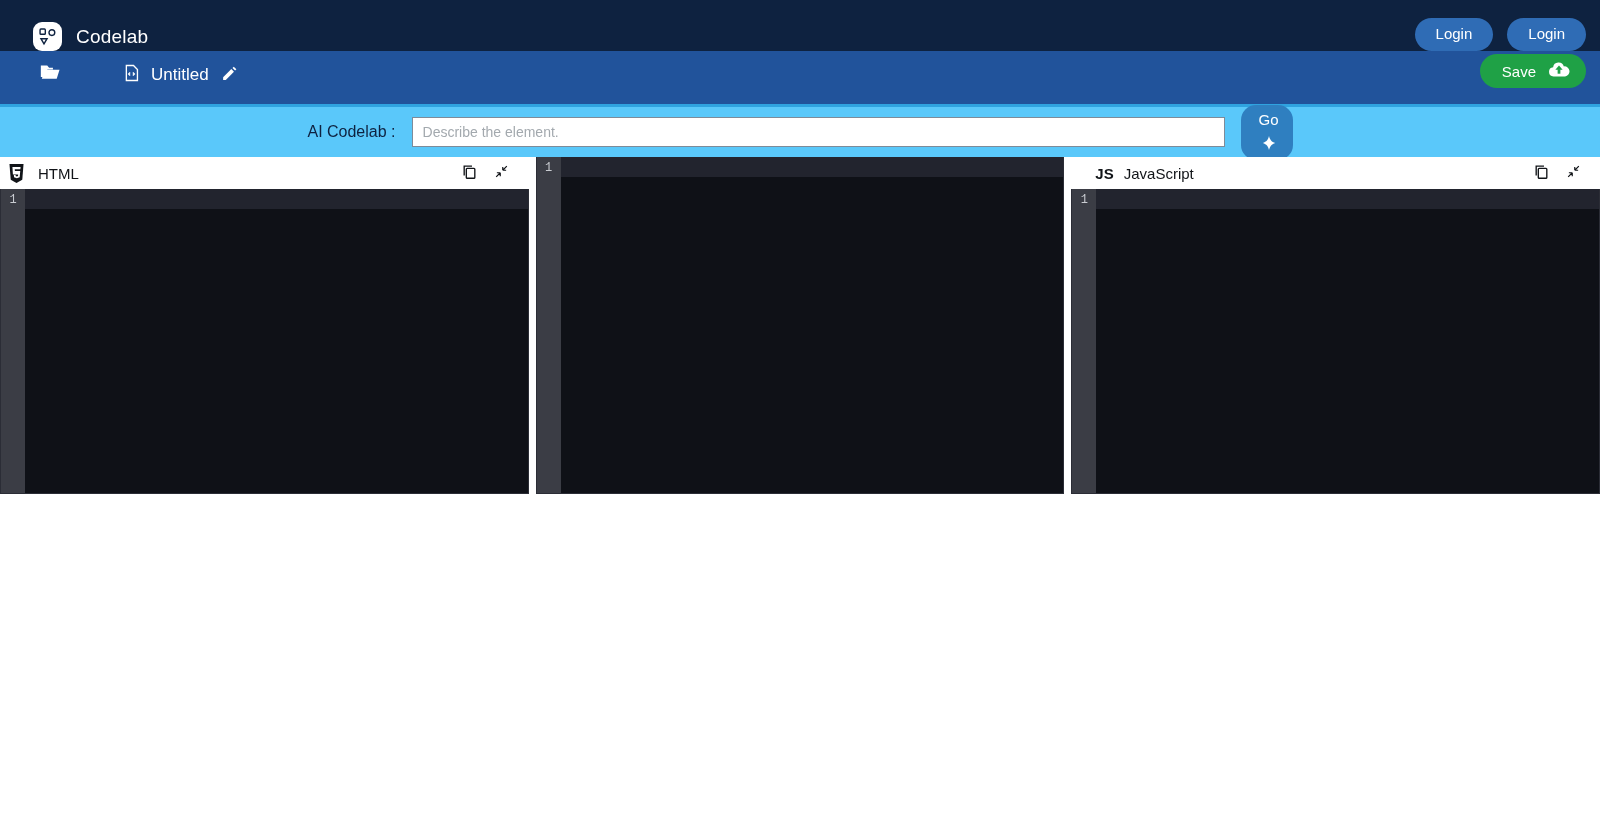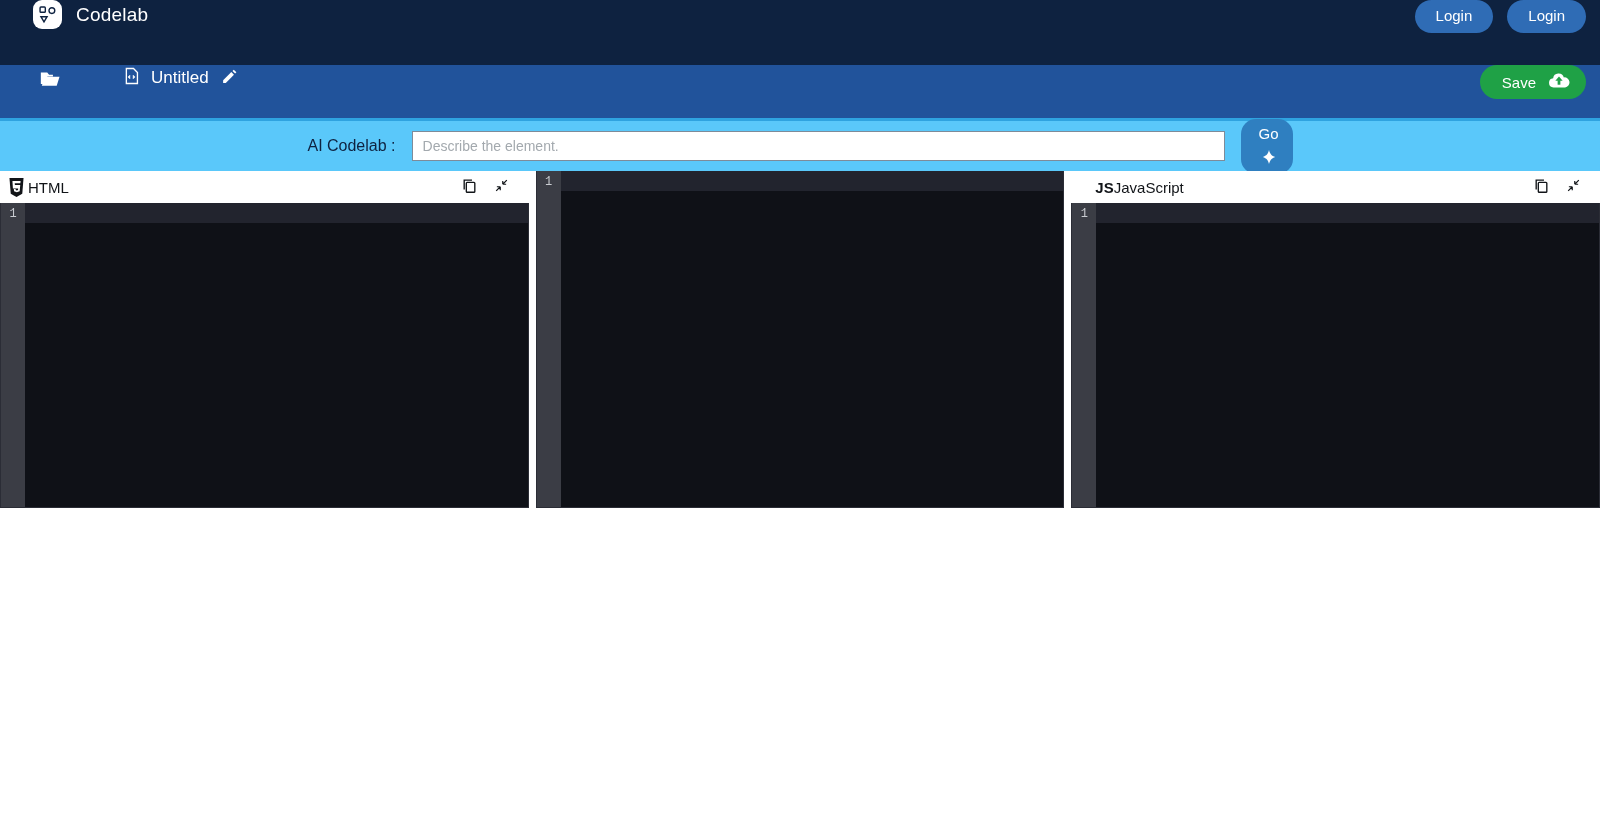--- a/index.html
+++ b/index.html
@@ -6,24 +6,24 @@
   html, body {
     width: 1600px;
     height: 834px;
     background: #ffffff;
     font-family: "Liberation Sans", sans-serif;
     overflow: hidden;
   }
 
   
   .navbar {
-    height: 65px;
+    height: 51px;
     background: #0e2240;
     display: flex;
-    align-items: flex-start;
+    align-items: flex-end;
     padding: 0 14px 0 33px;
   }
   .brand { display: flex; align-items: center; gap: 14px; }
   .brand-logo {
     width: 29px; height: 29px;
     background: #ffffff;
     border-radius: 9px;
     display: flex; align-items: center; justify-content: center;
   }
   .brand-name {
@@ -43,22 +43,22 @@
     padding: 7px 21px;
     cursor: pointer;
     line-height: 1.25;
   }
 
   
   .toolbar {
     height: 53px;
     background: #21539b;
     display: flex;
-    align-items: flex-start;
-    padding: 0 14px 0 33px;
+    align-items: flex-end;
+    padding: 0 14px 16px 33px;
   }
   .folder-btn {
     display: flex; align-items: center; justify-content: center;
     width: 34px; height: 30px;
     cursor: pointer;
     background: none; border: none;
   }
   .file-chip {
     display: flex; align-items: center; gap: 10px;
     margin-left: 55px;
@@ -136,20 +136,21 @@
     height: 32px;
     background: #ffffff;
     display: flex;
     align-items: center;
     padding: 0 14px 0 8px;
   }
   .editor-lang-icon { display: flex; align-items: center; width: 20px; }
   .editor-title {
     font-size: 15px;
     color: #111418;
+    margin-left: 10px;
   }
   .editor-title.bold-tag {
     font-weight: bold;
     margin-left: 16px;
   }
   .head-spacer { flex: 1; }
   .head-icon-btn {
     background: none; border: none; cursor: pointer;
     display: flex; align-items: center; justify-content: center;
     width: 26px; height: 26px;

